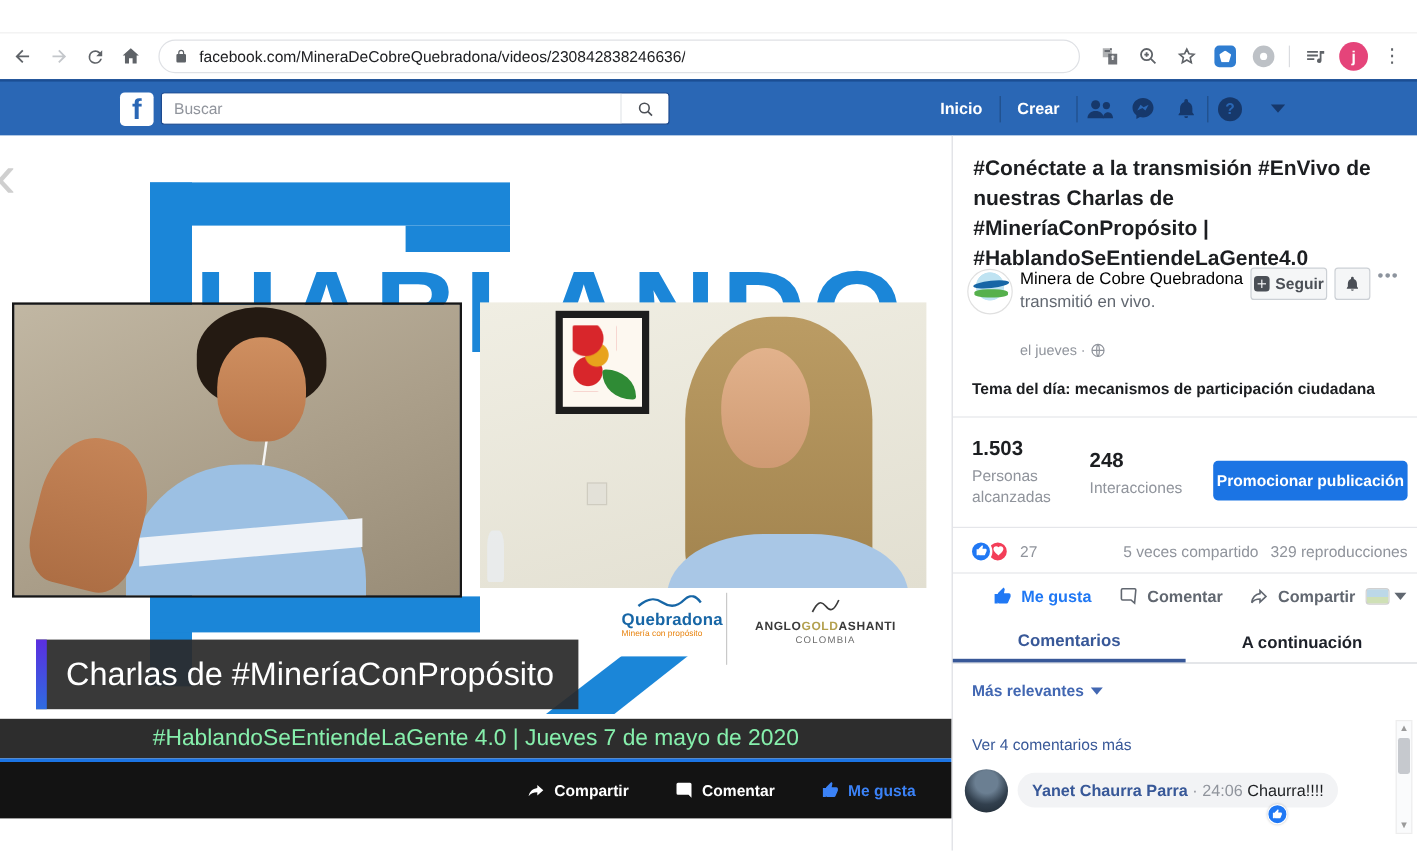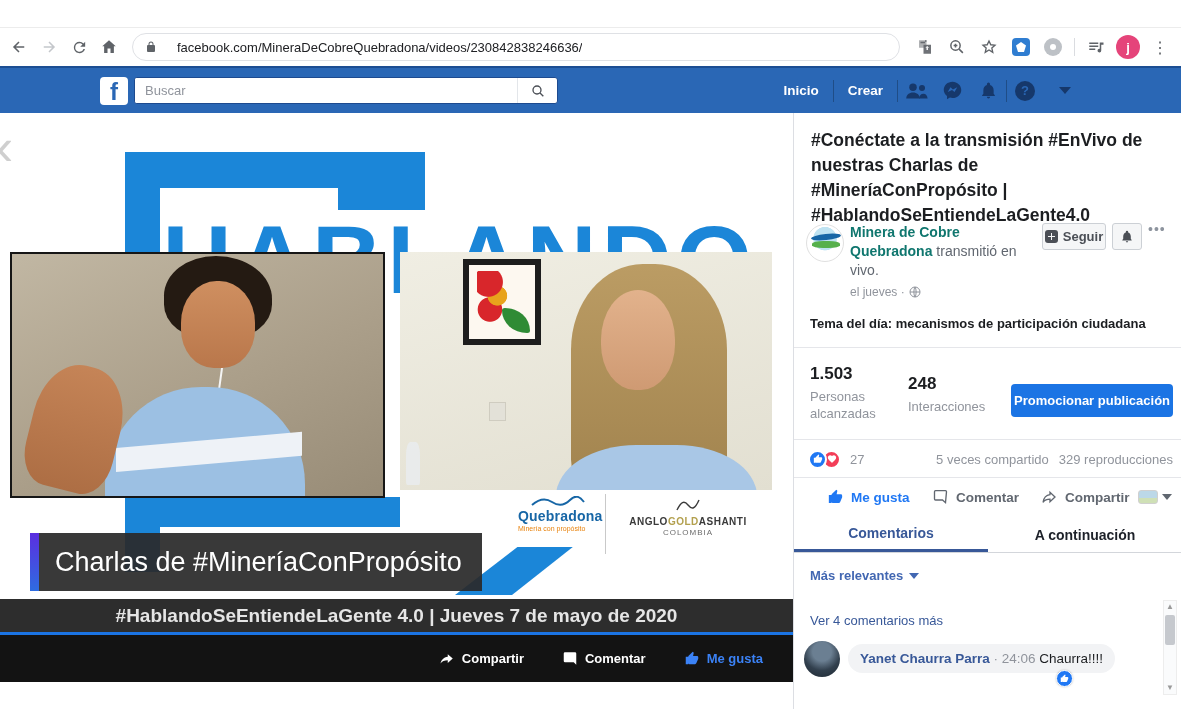--- a/index.html
+++ b/index.html
@@ -7,21 +7,21 @@
   body { font-family:"Liberation Sans", sans-serif; }
   .screen { position:relative; width:1181px; height:709px; overflow:hidden; background:#fff; margin:0 auto; }
 
   
   .tabstrip { position:absolute; left:0; top:0; width:1181px; height:28px; background:#fff; border-bottom:1px solid #ececec; }
   .toolbar { position:absolute; left:0; top:28px; width:1181px; height:38px; background:#fff; display:flex; align-items:center; }
   .nav-ic { width:30px; height:30px; display:flex; align-items:center; justify-content:center; border-radius:50%; flex:0 0 auto; cursor:pointer; }
   .nav-ic svg { display:block; }
   .toolbar .spacer4 { width:4px; }
   .omnibox { height:28px; flex:1 1 auto; margin:0 10px 0 8px; max-width:812px; border:1px solid #dfe1e5; border-radius:14px; background:#fff; display:flex; align-items:center; padding:0 12px; }
-  .omnibox .url { font-size:13px; color:#202124; margin-left:20px; white-space:nowrap; overflow:hidden; }
+  .omnibox .url { font-size:13px; color:#202124; margin-left:9px; white-space:nowrap; overflow:hidden; }
   .chrome-right { display:flex; align-items:center; gap:2px; margin-left:auto; padding-right:6px; }
   .vseprule { width:1px; height:18px; background:#dadce0; margin:0 4px; }
   .profile-badge { width:24px; height:24px; border-radius:50%; background:#e5447a; color:#fff; font-size:13px; font-weight:bold; display:flex; align-items:center; justify-content:center; }
   .kebab { color:#5f6368; font-size:16px; letter-spacing:0; width:22px; text-align:center; }
   .ext-blue { width:18px; height:18px; border-radius:4px; background:#2f7dd1; position:relative; }
   .ext-blue:after { content:""; position:absolute; left:4px; top:4px; width:10px; height:10px; background:#fff; clip-path:polygon(50% 0,100% 35%,80% 100%,20% 100%,0 35%); }
   .gear-gray { width:18px; height:18px; border-radius:50%; background:#bdc1c6; position:relative; }
   .gear-gray:after { content:""; position:absolute; left:6px; top:6px; width:6px; height:6px; border-radius:50%; background:#fff; }
 
   
@@ -82,33 +82,33 @@
   .ls-div { position:absolute; left:205px; top:4px; width:1px; height:60px; background:#c9c9c9; }
   .ls-right { position:absolute; left:218px; top:8px; width:140px; text-align:center; }
   .aga-name { font-size:10px; letter-spacing:.5px; font-weight:bold; color:#3a3a3a; }
   .aga-gold { color:#b3a04e; }
   .aga-sub { font-size:8px; color:#6d6d6d; letter-spacing:1px; margin-top:1px; }
 
   
   .lower-third { position:absolute; left:30px; top:420px; width:452px; height:58px; background:rgba(42,42,42,.93); z-index:4; display:flex; align-items:center; }
   .lt-accent { width:9px; height:100%; background:linear-gradient(#5b2ee0,#2e6ce0); }
   .lt-text { color:#fff; font-size:27px; padding-left:16px; white-space:nowrap; }
-  .strip { position:absolute; left:0; top:486px; width:793px; height:33px; background:#2d2d2d; z-index:4; color:#e5e5e5; font-size:19px; text-align:center; line-height:33px;font-weight:bold; }
+  .strip { position:absolute; left:0; top:486px; width:793px; height:33px; background:#2d2d2d; z-index:4; color:#86efac; font-size:19px; text-align:center; line-height:33px; }
   .blueline { position:absolute; left:0; top:519px; width:793px; height:3px; background:#1b74e4; z-index:4; }
   .player-bar { position:absolute; left:0; top:522px; width:793px; height:47px; background:#131313; z-index:4; display:flex; align-items:center; justify-content:flex-end; gap:38px; padding-right:30px; }
   .pb-item { display:flex; align-items:center; gap:7px; color:#fff; font-size:13px; font-weight:bold; cursor:pointer; }
   .pb-item.like { color:#3b82f6; }
 
   
   .post-title { position:absolute; left:17px; top:15px; width:358px; font-size:17.5px; font-weight:bold; color:#1c1e21; line-height:25px; }
   .page-avatar { position:absolute; left:12px; top:111px; width:38px; height:38px; border-radius:50%; border:1px solid #e0e0e0; background:radial-gradient(circle at 50% 38%,#bfe3f2 0 40%,#fff 42%); overflow:hidden; cursor:pointer; }
   .page-avatar i { position:absolute; left:5px; top:16px; width:28px; height:7px; background:#56b04c; border-radius:40%; }
   .page-avatar b { position:absolute; left:4px; top:9px; width:30px; height:6px; background:#1766a6; border-radius:50%; transform:rotate(-6deg); }
   .page-line { position:absolute; left:56px; top:110px; width:196px; font-size:14px; line-height:19px; color:#616770; }
-  .page-name { color:#0f766e; font-weight:bold; cursor:pointer; }
+  .page-name { color:#000000; font-weight:normal; cursor:pointer; }
   .page-meta { position:absolute; left:56px; top:172px; font-size:12px; color:#90949c; display:flex; align-items:center; gap:4px; }
   .btn-light { position:absolute; height:27px; background:#f5f6f7; border:1px solid #ccd0d5; border-radius:3px; display:flex; align-items:center; justify-content:center; gap:5px; font-size:13px; font-weight:bold; color:#4b4f56; cursor:pointer; }
   .btn-follow { left:248px; top:110px; width:64px; }
   .flagplus { width:13px; height:13px; background:#4b4f56; border-radius:3px; position:relative; }
   .flagplus:before,.flagplus:after { content:""; position:absolute; background:#f5f6f7; }
   .flagplus:before { left:6px; top:3px; width:1.6px; height:7px; }
   .flagplus:after { left:3px; top:5.7px; width:7px; height:1.6px; }
   .btn-bell { left:318px; top:110px; width:30px; }
   .more-dots { position:absolute; left:354px; top:108px; font-size:14px; color:#8d949e; letter-spacing:1px; cursor:pointer; }
   .post-desc { position:absolute; left:16px; top:203px; font-size:13px; color:#1c1e21;font-weight:bold; }

